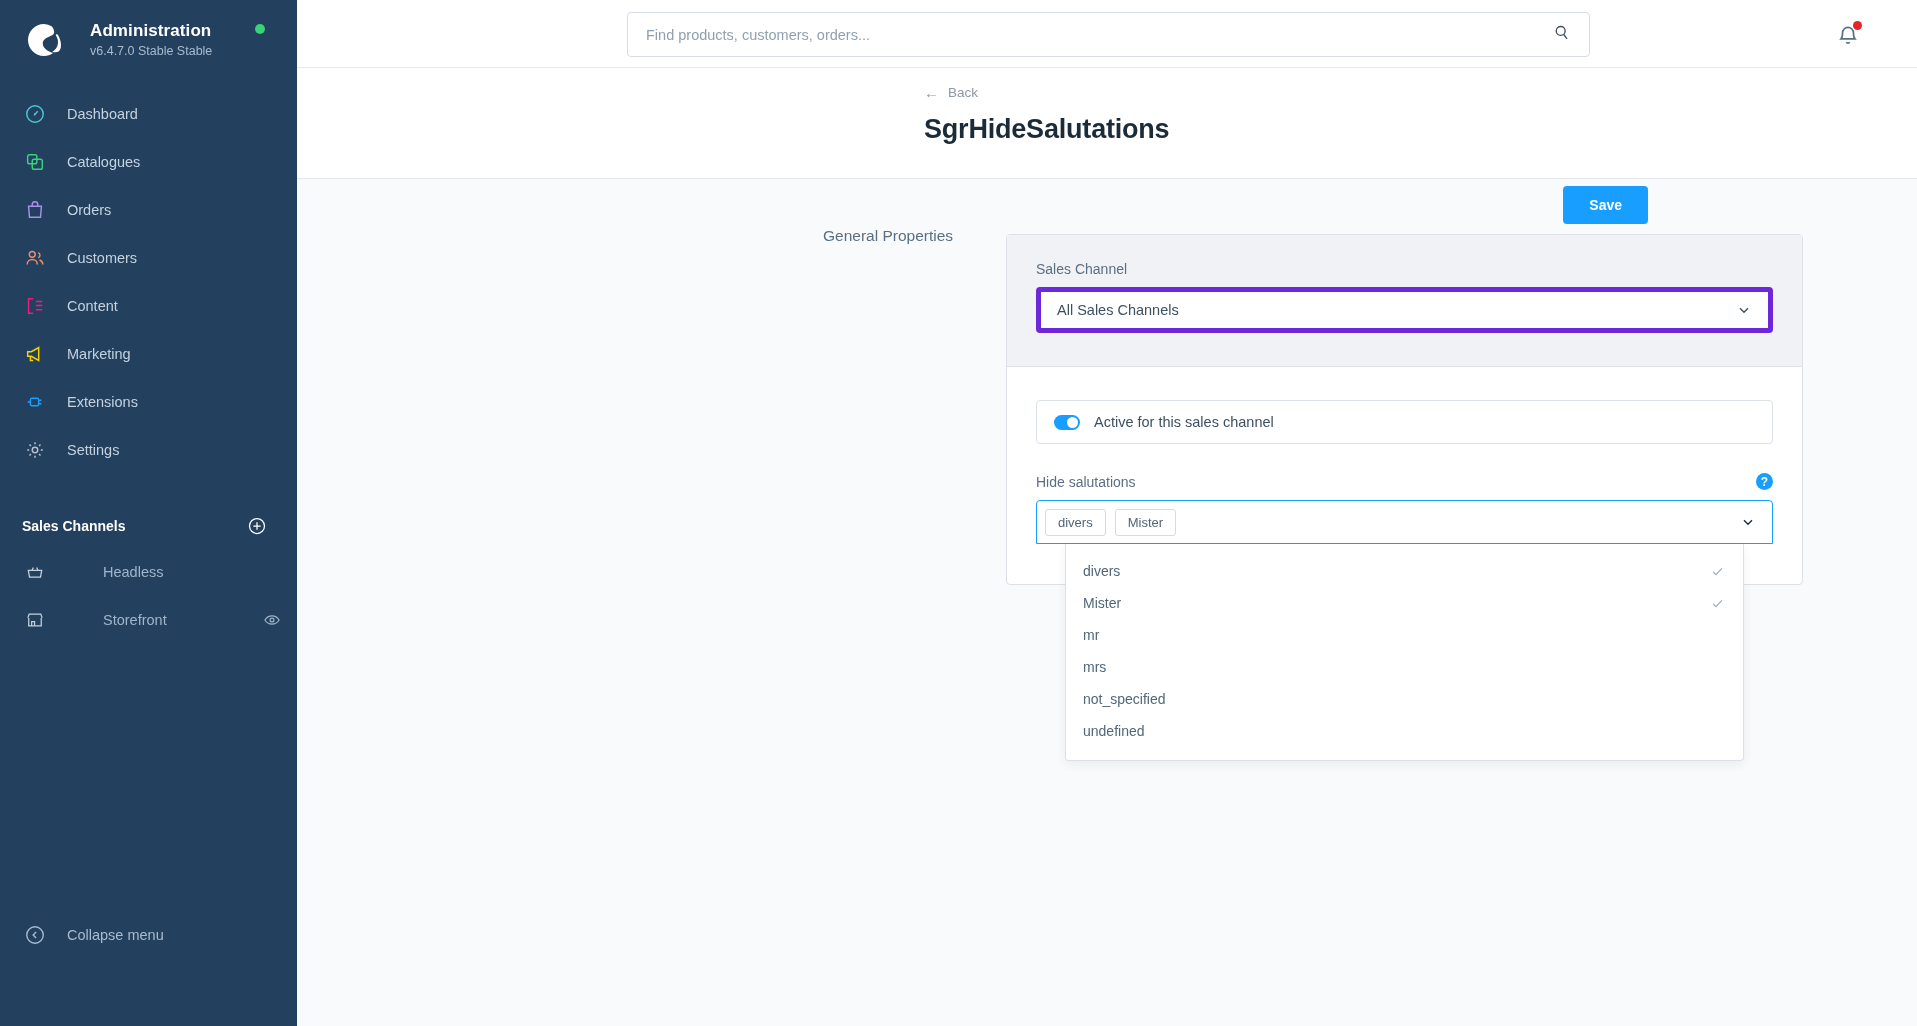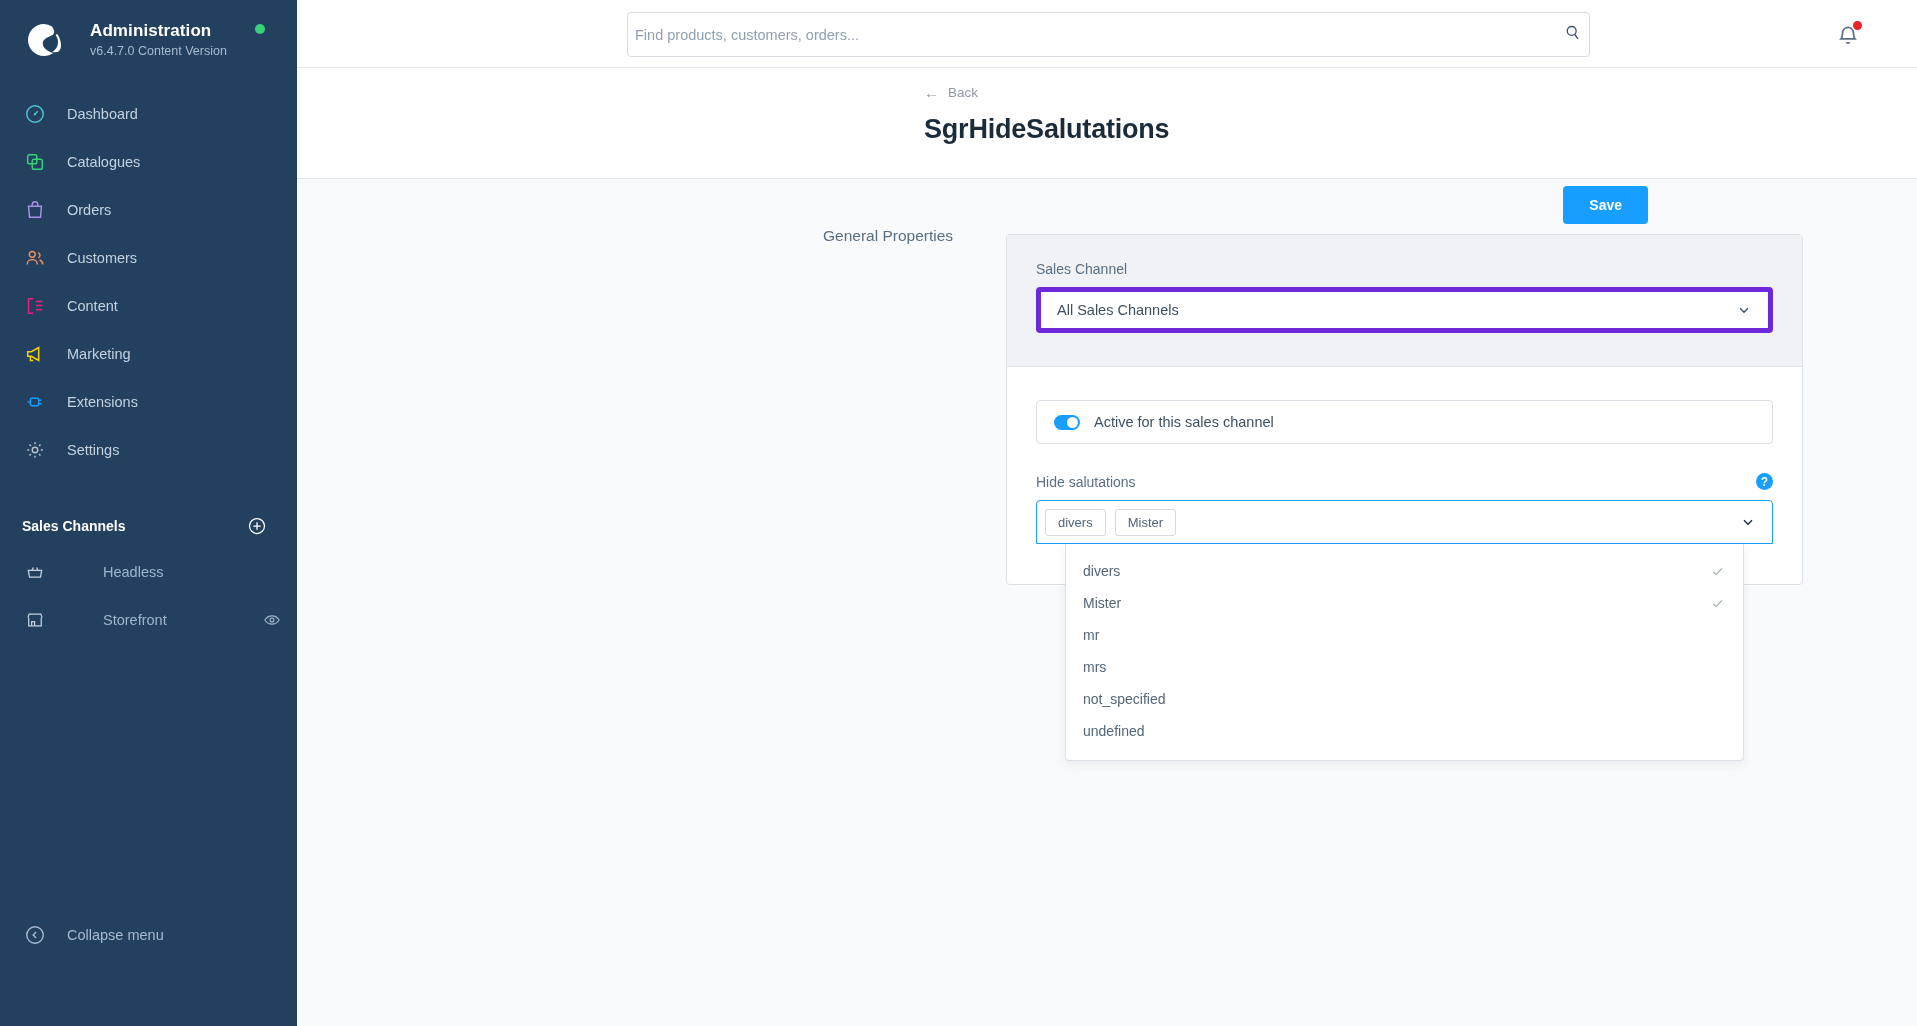--- a/index.html
+++ b/index.html
@@ -114,21 +114,21 @@
   }
   .search-wrap {
     position: absolute; left: 330px; top: 12px;
     width: 963px; height: 45px;
   }
   .search-box {
     width: 100%; height: 45px;
     border: 1px solid #d8dde3; border-radius: 4px;
     background: #fff;
     display: flex; align-items: center;
-    padding: 0 7px;
+    padding: 0 18px;
   }
   .search-box input {
     flex: 1; border: 0; outline: none;
     font-family: "Liberation Sans", sans-serif;
     font-size: 14.5px; color: #52667a; background: transparent;
   }
   .search-box input::placeholder { color: #90a0b0; }
   .bell-wrap {
     position: absolute; right: 56px; top: 22px;
     width: 26px; height: 26px; cursor: pointer;
@@ -284,21 +284,21 @@
 
   <div class="sb-header">
     <div class="sb-logo">
       <svg viewBox="0 0 44 44" width="44" height="44">
         <path d="M30 8.5A15.2 15.2 0 0 0 22 6C13.2 6 6 13.2 6 22s7.2 16 16 16c3.4 0 6.6-1.1 9.2-2.9-6.6-2.1-10.4-5.6-10.4-9.6 0-7 11.4-6.3 11.4-11.2 0-2.3-1.2-4.3-2.2-5.8z" fill="#ffffff"></path>
         <path d="M35.6 16.6c-.4-.5-1-.6-1.4-.3-.4.3-.5.9-.2 1.4 1.3 1.9 2 4 2 6.3 0 4.1-2.2 7.8-5.7 9.9 5 1.4 7.5-.6 8.4-3.9 1.1-4.3-.9-10.3-3.1-13.4z" fill="#ffffff"></path>
       </svg>
     </div>
     <div class="sb-brand">
       <div class="sb-title">Administration</div>
-      <div class="sb-version">v6.4.7.0 Content Version</div>
+      <div class="sb-version">v6.4.7.0 Stable Stable</div>
     </div>
     <div class="sb-status-dot"></div>
   </div>
 
   <div class="sb-nav">
 
     <div class="sb-item">
       <span class="sb-icon">
         <svg viewBox="0 0 24 24" width="22" height="22" fill="none" stroke="#4dc6d6" stroke-width="1.6">
           <circle cx="12" cy="12" r="9"></circle>

